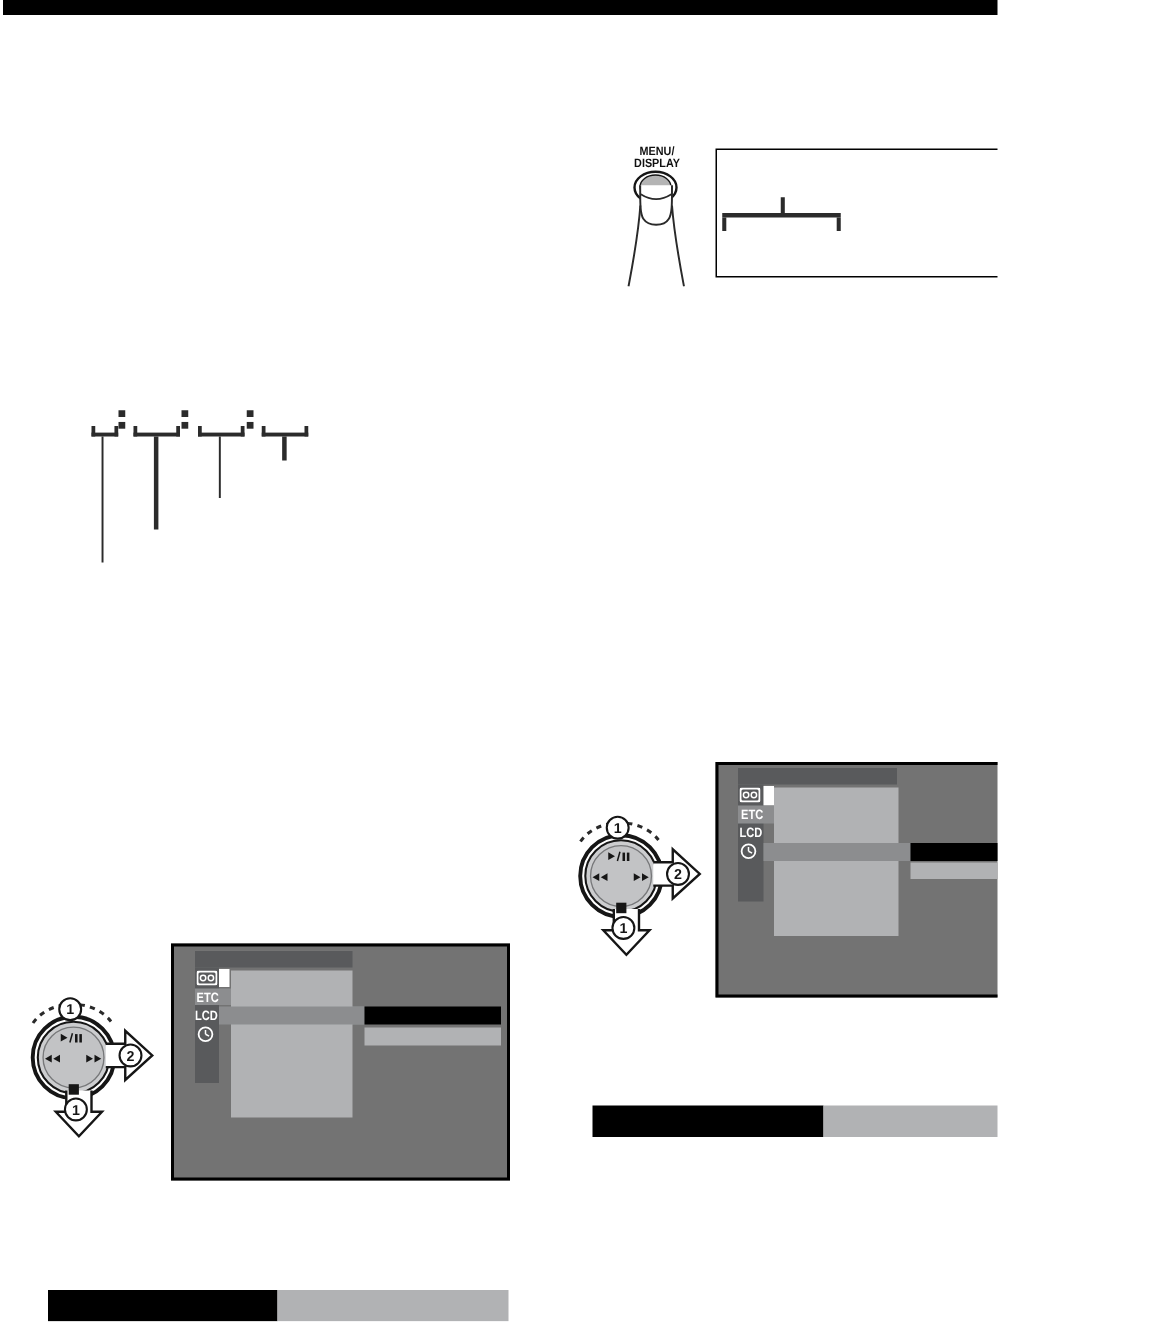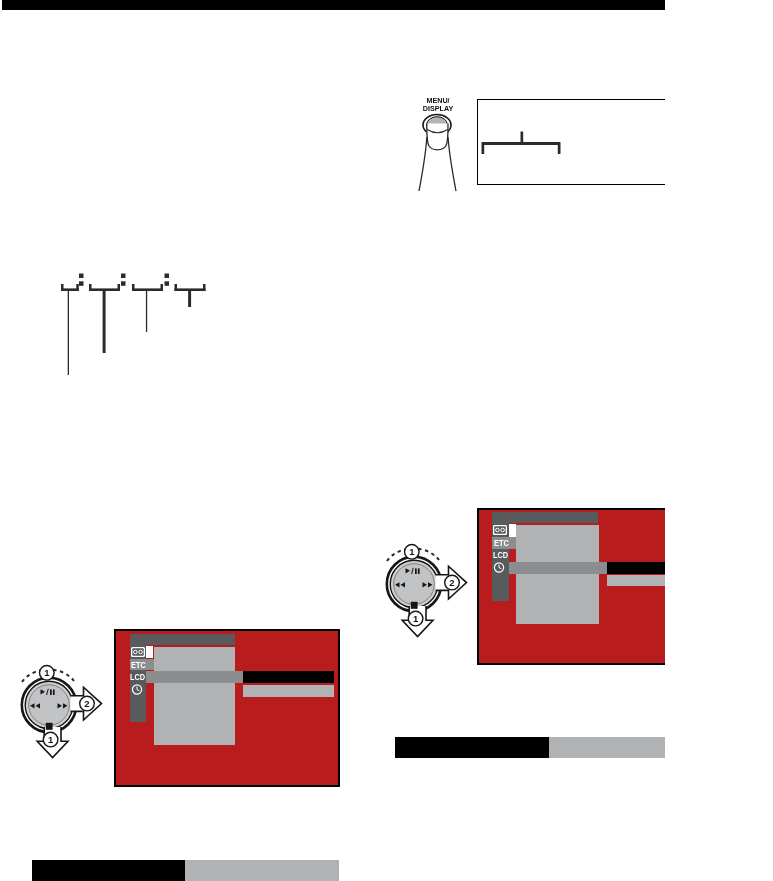--- a/index.html
+++ b/index.html
@@ -4,21 +4,21 @@
 <style>
   html,body{margin:0;padding:0;background:#fff;}
   #page{position:relative;width:665px;height:881px;background:#fff;overflow:hidden;
         font-family:"Liberation Sans",sans-serif;}
   .abs{position:absolute;}
   .darkg{background:#595a5c;}
   .medg{background:#8c8d8f;}
   .lightg{background:#b1b2b4;}
   .blk{background:#000;}
   .whitebox{background:#fff;}
-  .screen{position:absolute;background:#b91c1c;border:2px solid #000;box-sizing:content-box;}
+  .screen{position:absolute;background:#737373;border:2px solid #000;box-sizing:content-box;}
   .obox{position:absolute;background:#fff;border:1.5px solid #000;}
   .wlabel{position:absolute;color:#fff;font-weight:bold;font-size:9px;line-height:10px;
           transform:scaleX(.82);transform-origin:0 50%;white-space:nowrap;}
   .btnlabel{position:absolute;left:409px;top:97px;width:58px;text-align:center;
             font-size:8px;line-height:7.5px;font-weight:bold;color:#111;
             transform:scaleX(.9);transform-origin:50% 0;}
   svg text{font-family:"Liberation Sans",sans-serif;font-weight:bold;}
 </style>
 </head>
 <body>

